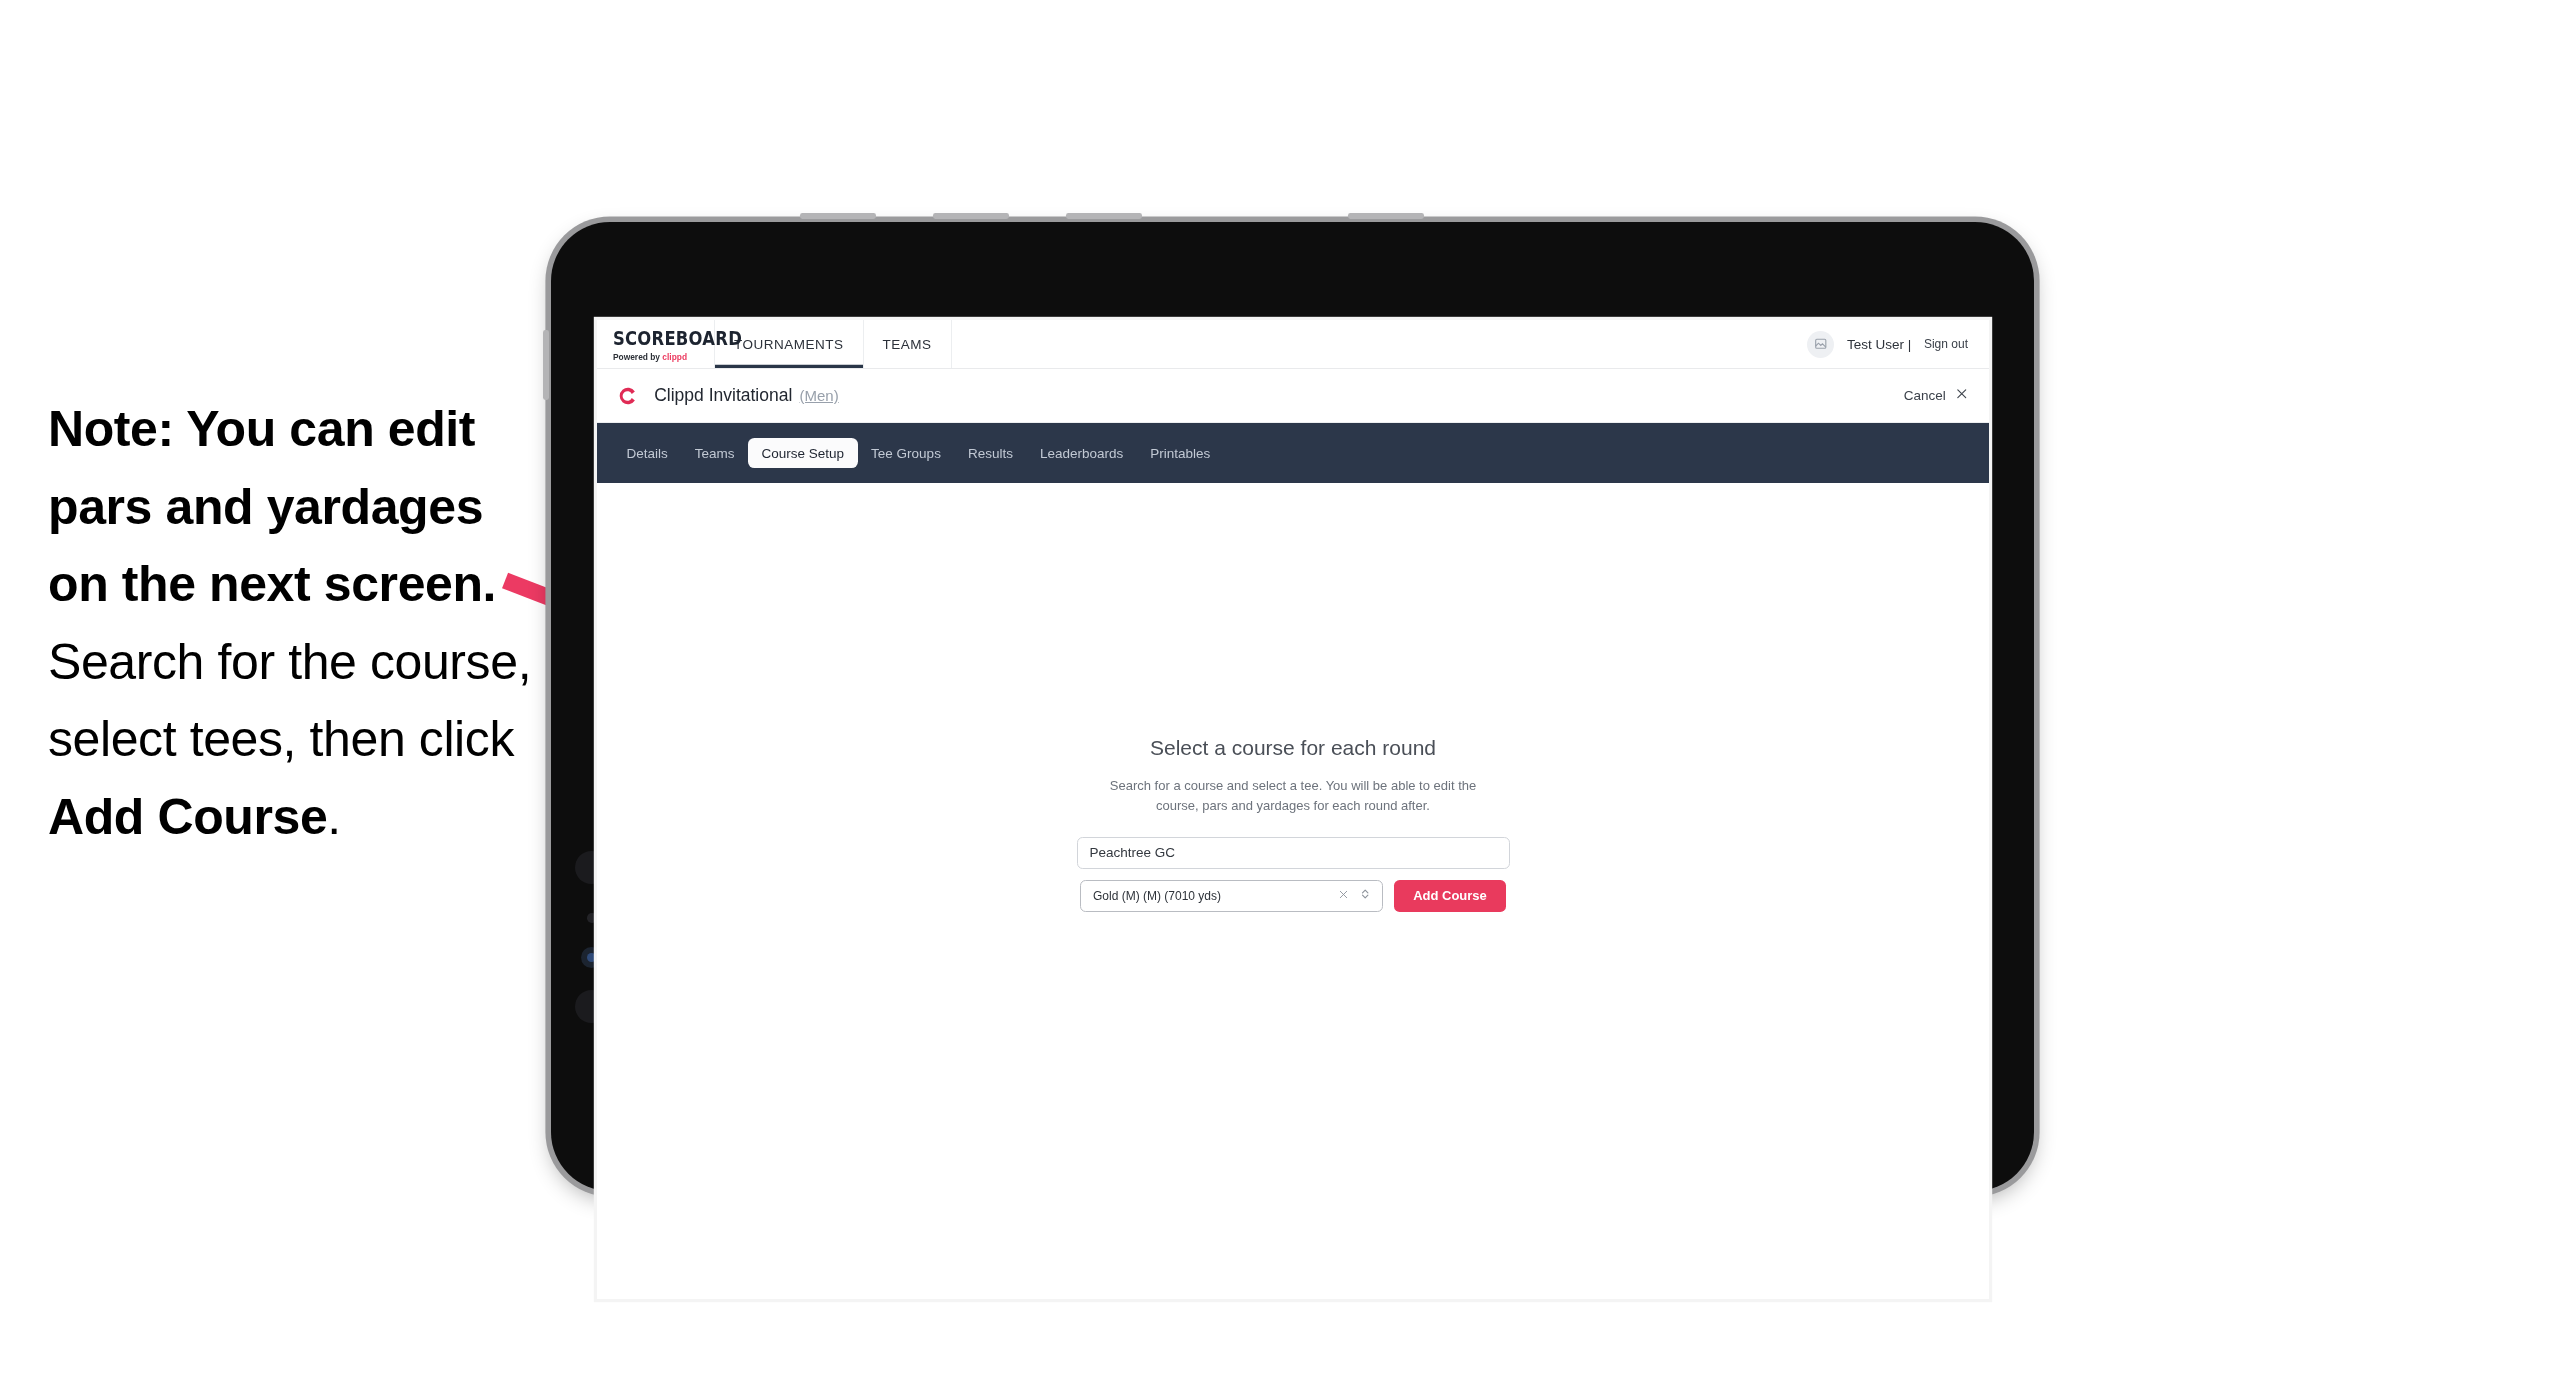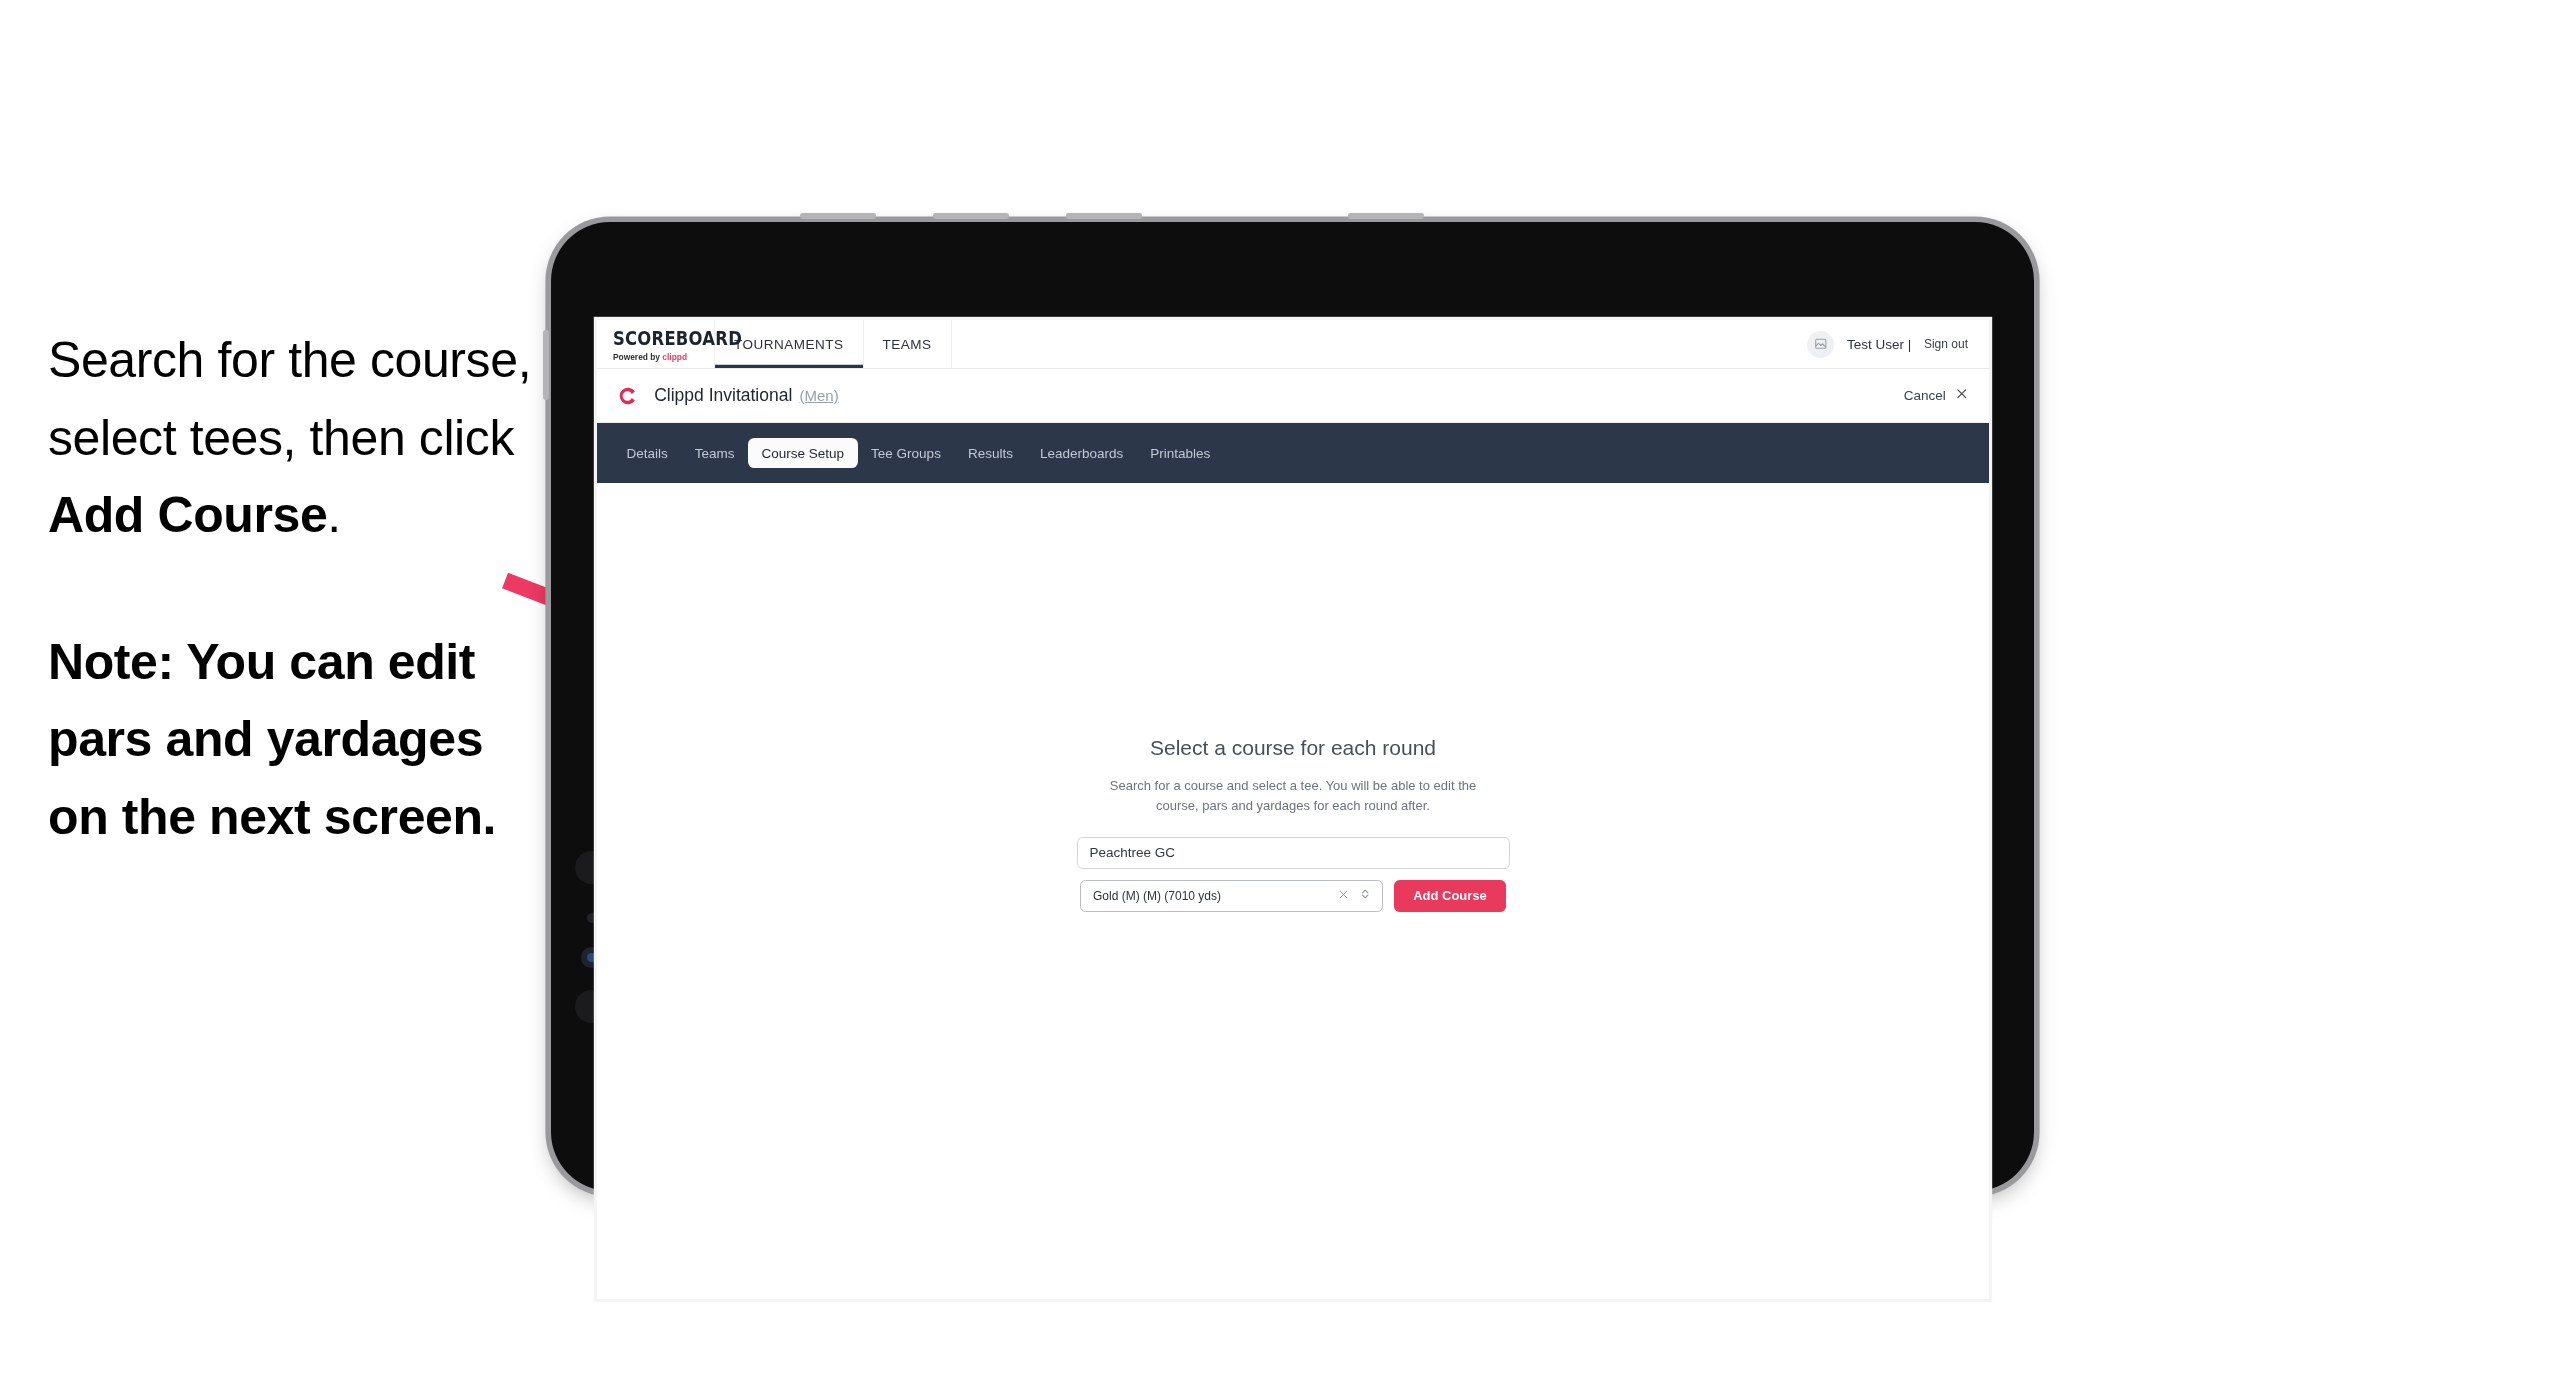--- a/index.html
+++ b/index.html
@@ -267,22 +267,22 @@
     font-weight: 600;
     cursor: pointer;
   }
 </style>
 </head>
 <body>
 
 <div id="stage">
 
   <div class="instructions">
+    <p class="instr-para bold">Note: You can edit pars and yardages on the next screen.</p>
     <p class="instr-para normal"><span>Search for the course, select tees, then click </span><span class="b">Add Course</span><span>.</span></p>
-    <p class="instr-para bold">Note: You can edit pars and yardages on the next screen.</p>
   </div>
 
   <svg class="arrow-svg" viewBox="0 0 760 370">
     <line x1="34" y1="38" x2="640" y2="272" stroke="#ec3a63" stroke-width="21" stroke-linecap="butt"></line>
     <polygon points="700,245 606,223 616,325" fill="#ec3a63"></polygon>
   </svg>
 
   <div class="tablet">
     <div class="tablet-btn btn-power"></div>
     <div class="tablet-btn btn-vol-1"></div>

